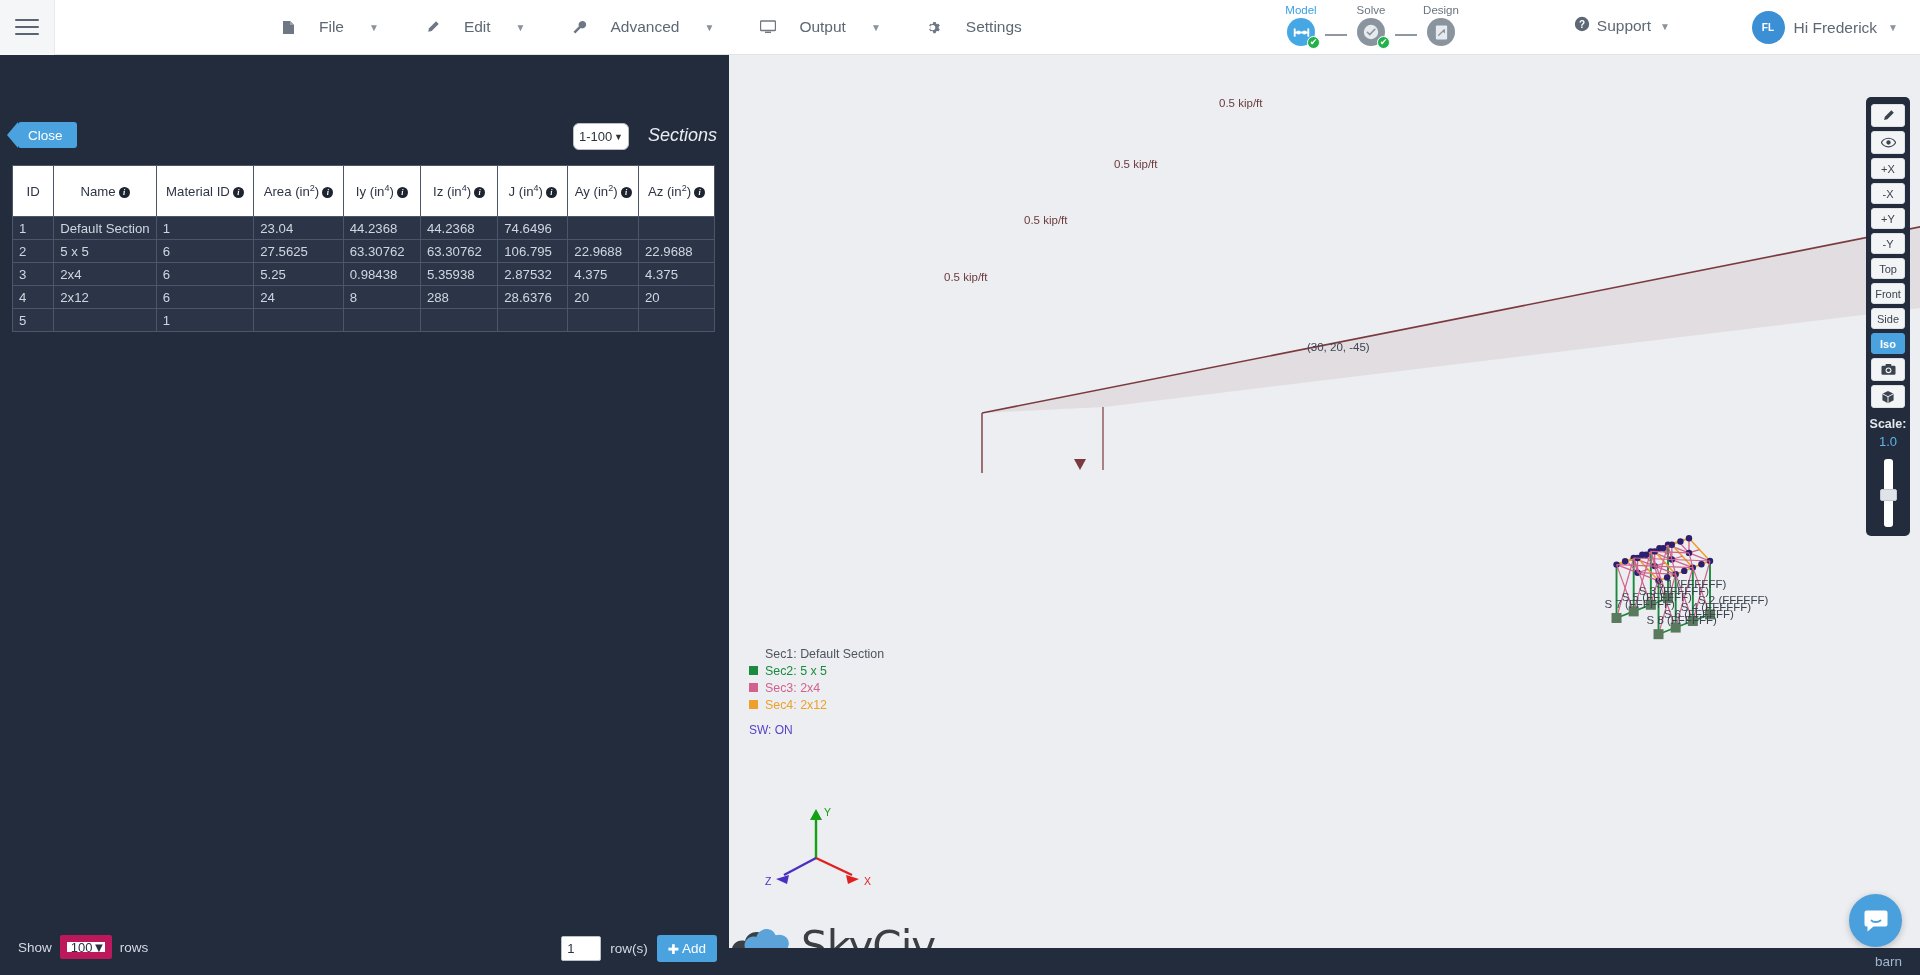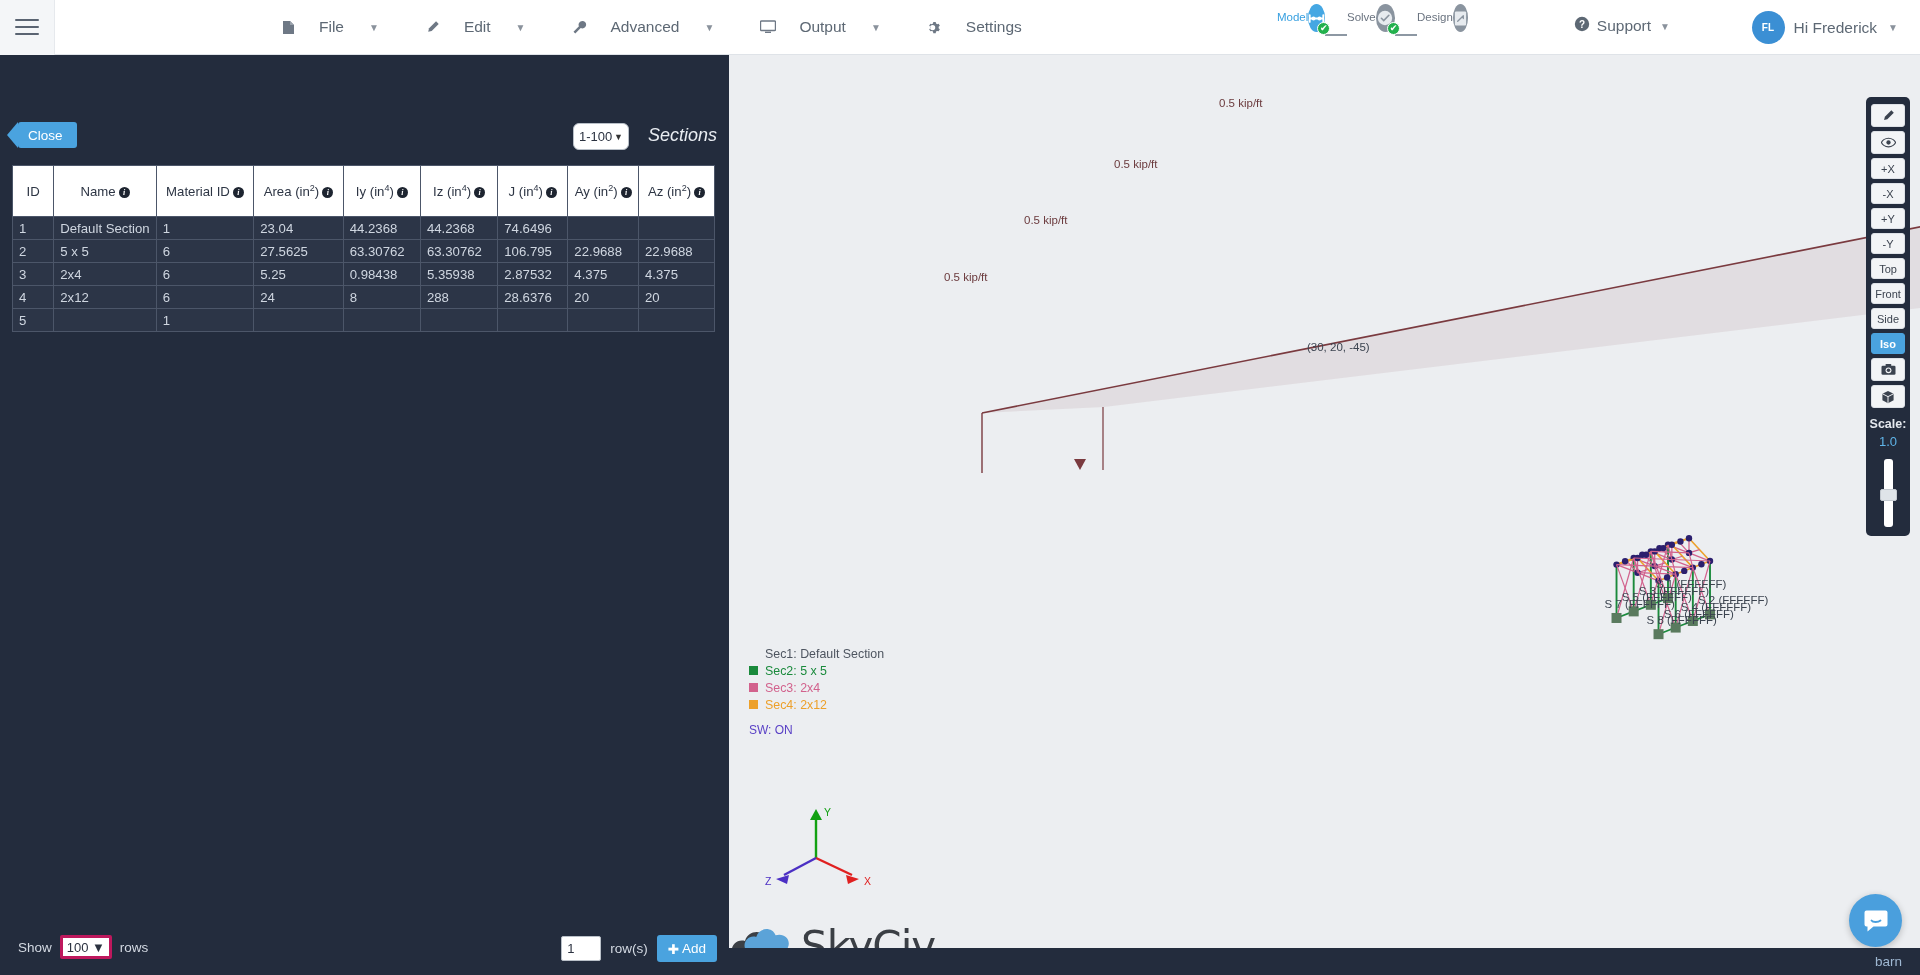--- a/index.html
+++ b/index.html
@@ -32,21 +32,21 @@
   .menu-item {
     display: flex; align-items: center; gap: 23px;
     font-size: 15.5px; color: #5d6874; cursor: pointer;
     white-space: nowrap;
   }
   .menu-item .mi-ico { display: inline-flex; align-items: center; justify-content: center; width: 16px; height: 16px; color: #6e7885; }
   .caret { font-size: 10px; color: #8a929c; margin-left: 2px; }
 
   
   #stepper { position: absolute; right: 455px; top: 4px; display: flex; align-items: flex-start; }
-  .step { width: 48px; display: flex; flex-direction: row; align-items: center; position: relative; cursor: pointer; }
+  .step { width: 48px; display: flex; flex-direction: column; align-items: center; position: relative; cursor: pointer; }
   .step-label { font-size: 11.5px; margin-bottom: 2px; }
   .step.active .step-label { color: #38a0e0; }
   .step:not(.active) .step-label { color: #6b7480; }
   .step-circle {
     width: 28px; height: 28px; border-radius: 50%;
     display: flex; align-items: center; justify-content: center;
     position: relative; color: #fff;
   }
   .step.active .step-circle { background: #45a7e3; }
   .step:not(.active) .step-circle { background: #8a949f; }
@@ -128,21 +128,21 @@
     border: 1px solid #4c5669;
     color: #cfd6e0; height: 23px; padding: 0 6px;
     background: #2c3547; white-space: nowrap;
   }
   tbody td.id-col { width: 45px; }
 
   
   #panel-foot { position: absolute; left: 0; bottom: 0; width: 729px; height: 56px; }
   #show-grp { position: absolute; left: 18px; top: 16px; display: flex; align-items: center; gap: 8px; font-size: 13.5px; color: #d3d9e2; }
   #show-select {
-    background: #fff; border: 3px solid #be185d; height: 24px; width: 52px;
+    background: #fff; border: 7px solid #be185d; height: 24px; width: 52px;
     border-radius: 2px; display: flex; align-items: center; justify-content: space-between;
     padding: 0 4px; font-size: 13px; color: #2b3240; cursor: pointer;
   }
   #rows-grp { position: absolute; right: 12px; top: 16px; display: flex; align-items: center; gap: 9px; font-size: 13.5px; color: #d3d9e2; }
   #rows-input {
     background: #fff; border: 1px solid #b9c0c8; height: 25px; width: 40px;
     border-radius: 2px; font-size: 13px; color: #2b3240; padding: 0 5px;
     font-family: "Liberation Sans", sans-serif;
   }
   #add-btn {

